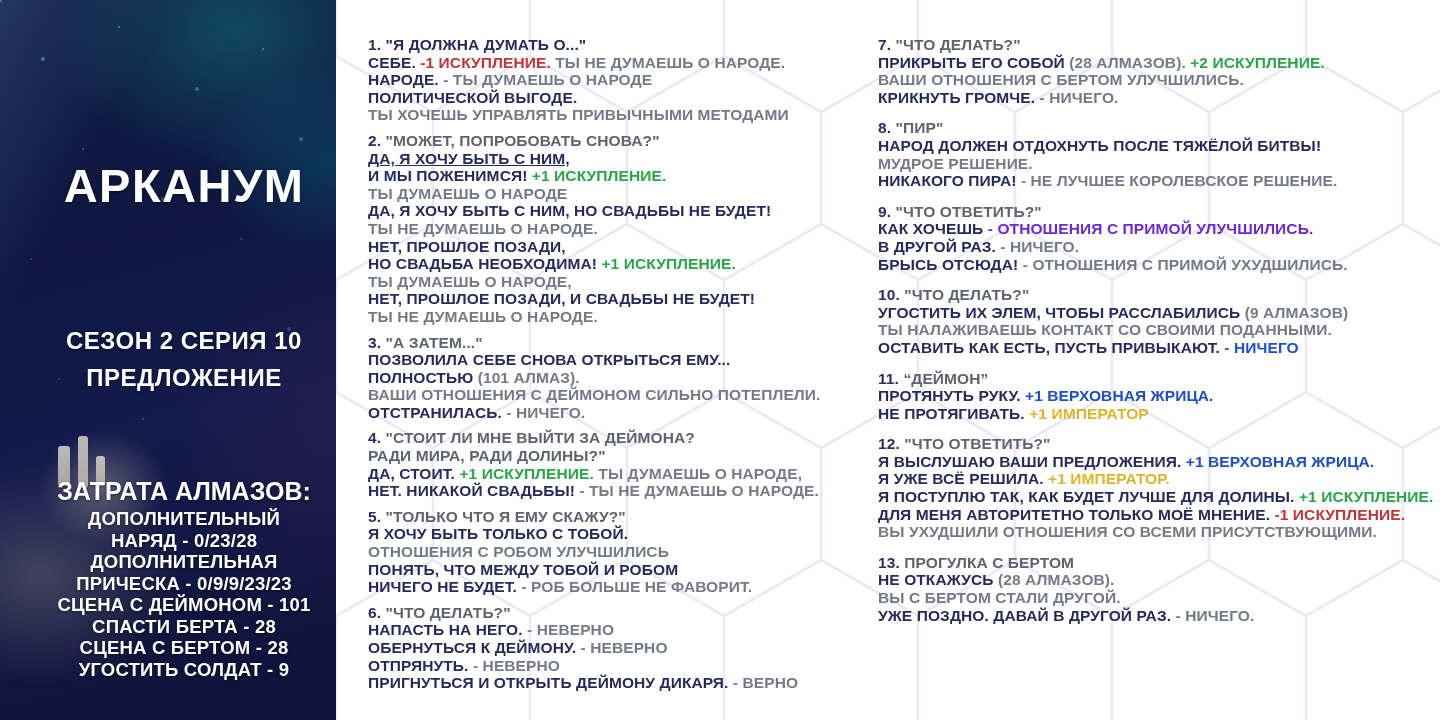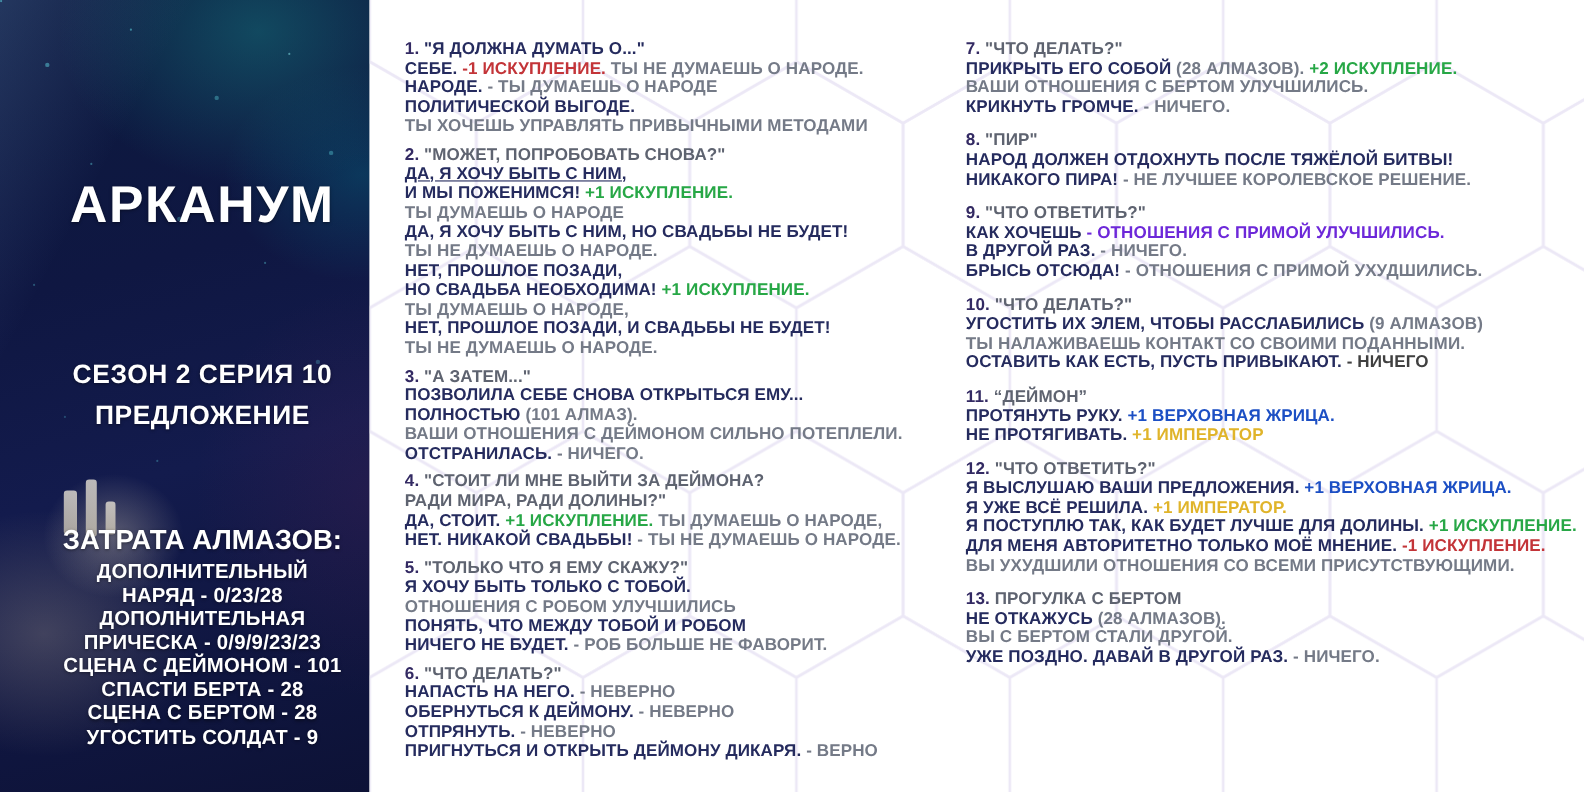--- a/index.html
+++ b/index.html
@@ -144,33 +144,34 @@
   <div class="col col2">
       <div class="item">
         <div class="line"><span style="color: rgb(51, 42, 99);">7. </span><span style="color: rgb(94, 99, 112);">"ЧТО ДЕЛАТЬ?"</span></div>
         <div class="line"><span style="color: rgb(37, 43, 94);">ПРИКРЫТЬ ЕГО СОБОЙ </span><span style="color: rgb(116, 122, 135);">(28 АЛМАЗОВ). </span><span style="color: rgb(39, 167, 70);">+2 ИСКУПЛЕНИЕ.</span></div>
         <div class="line"><span style="color: rgb(116, 122, 135);">ВАШИ ОТНОШЕНИЯ С БЕРТОМ УЛУЧШИЛИСЬ.</span></div>
         <div class="line"><span style="color: rgb(37, 43, 94);">КРИКНУТЬ ГРОМЧЕ. </span><span style="color: rgb(116, 122, 135);">- НИЧЕГО.</span></div>
       </div>
       <div class="item">
         <div class="line"><span style="color: rgb(51, 42, 99);">8. </span><span style="color: rgb(94, 99, 112);">"ПИР"</span></div>
         <div class="line"><span style="color: rgb(37, 43, 94);">НАРОД ДОЛЖЕН ОТДОХНУТЬ ПОСЛЕ ТЯЖЁЛОЙ БИТВЫ!</span></div>
+        <div class="line"><span style="color: rgb(116, 122, 135);">МУДРОЕ РЕШЕНИЕ.</span></div>
         <div class="line"><span style="color: rgb(37, 43, 94);">НИКАКОГО ПИРА! </span><span style="color: rgb(116, 122, 135);">- НЕ ЛУЧШЕЕ КОРОЛЕВСКОЕ РЕШЕНИЕ.</span></div>
       </div>
       <div class="item">
         <div class="line"><span style="color: rgb(51, 42, 99);">9. </span><span style="color: rgb(94, 99, 112);">"ЧТО ОТВЕТИТЬ?"</span></div>
         <div class="line"><span style="color: rgb(37, 43, 94);">КАК ХОЧЕШЬ </span><span style="color: #6d28d9;">-  ОТНОШЕНИЯ С ПРИМОЙ УЛУЧШИЛИСЬ.</span></div>
         <div class="line"><span style="color: rgb(37, 43, 94);">В ДРУГОЙ РАЗ. </span><span style="color: rgb(116, 122, 135);">- НИЧЕГО.</span></div>
         <div class="line"><span style="color: rgb(37, 43, 94);">БРЫСЬ ОТСЮДА! </span><span style="color: rgb(116, 122, 135);">- ОТНОШЕНИЯ С ПРИМОЙ УХУДШИЛИСЬ.</span></div>
       </div>
       <div class="item">
         <div class="line"><span style="color: rgb(51, 42, 99);">10. </span><span style="color: rgb(94, 99, 112);">"ЧТО ДЕЛАТЬ?"</span></div>
         <div class="line"><span style="color: rgb(37, 43, 94);">УГОСТИТЬ ИХ ЭЛЕМ, ЧТОБЫ РАССЛАБИЛИСЬ </span><span style="color: rgb(116, 122, 135);">(9 АЛМАЗОВ)</span></div>
         <div class="line"><span style="color: rgb(116, 122, 135);">ТЫ НАЛАЖИВАЕШЬ КОНТАКТ СО СВОИМИ ПОДАННЫМИ.</span></div>
-        <div class="line"><span style="color: rgb(37, 43, 94);">ОСТАВИТЬ КАК ЕСТЬ, ПУСТЬ ПРИВЫКАЮТ. </span><span style="color: #404040;">- НИЧЕГО</span></div>
+        <div class="line"><span style="color: rgb(37, 43, 94);">ОСТАВИТЬ КАК ЕСТЬ, ПУСТЬ ПРИВЫКАЮТ. </span><span style="color: #1d4ed8;">- НИЧЕГО</span></div>
       </div>
       <div class="item">
         <div class="line"><span style="color: rgb(51, 42, 99);">11. </span><span style="color: rgb(94, 99, 112);">“ДЕЙМОН”</span></div>
         <div class="line"><span style="color: rgb(37, 43, 94);">ПРОТЯНУТЬ РУКУ. </span><span style="color: rgb(28, 79, 196);">+1 ВЕРХОВНАЯ ЖРИЦА.</span></div>
         <div class="line"><span style="color: rgb(37, 43, 94);">НЕ ПРОТЯГИВАТЬ. </span><span style="color: rgb(224, 180, 42);">+1 ИМПЕРАТОР</span></div>
       </div>
       <div class="item">
         <div class="line"><span style="color: rgb(51, 42, 99);">12. </span><span style="color: rgb(94, 99, 112);">"ЧТО ОТВЕТИТЬ?"</span></div>
         <div class="line"><span style="color: rgb(37, 43, 94);">Я ВЫСЛУШАЮ ВАШИ ПРЕДЛОЖЕНИЯ. </span><span style="color: rgb(28, 79, 196);">+1 ВЕРХОВНАЯ ЖРИЦА.</span></div>
         <div class="line"><span style="color: rgb(37, 43, 94);">Я УЖЕ ВСЁ РЕШИЛА. </span><span style="color: rgb(224, 180, 42);">+1 ИМПЕРАТОР.</span></div>

